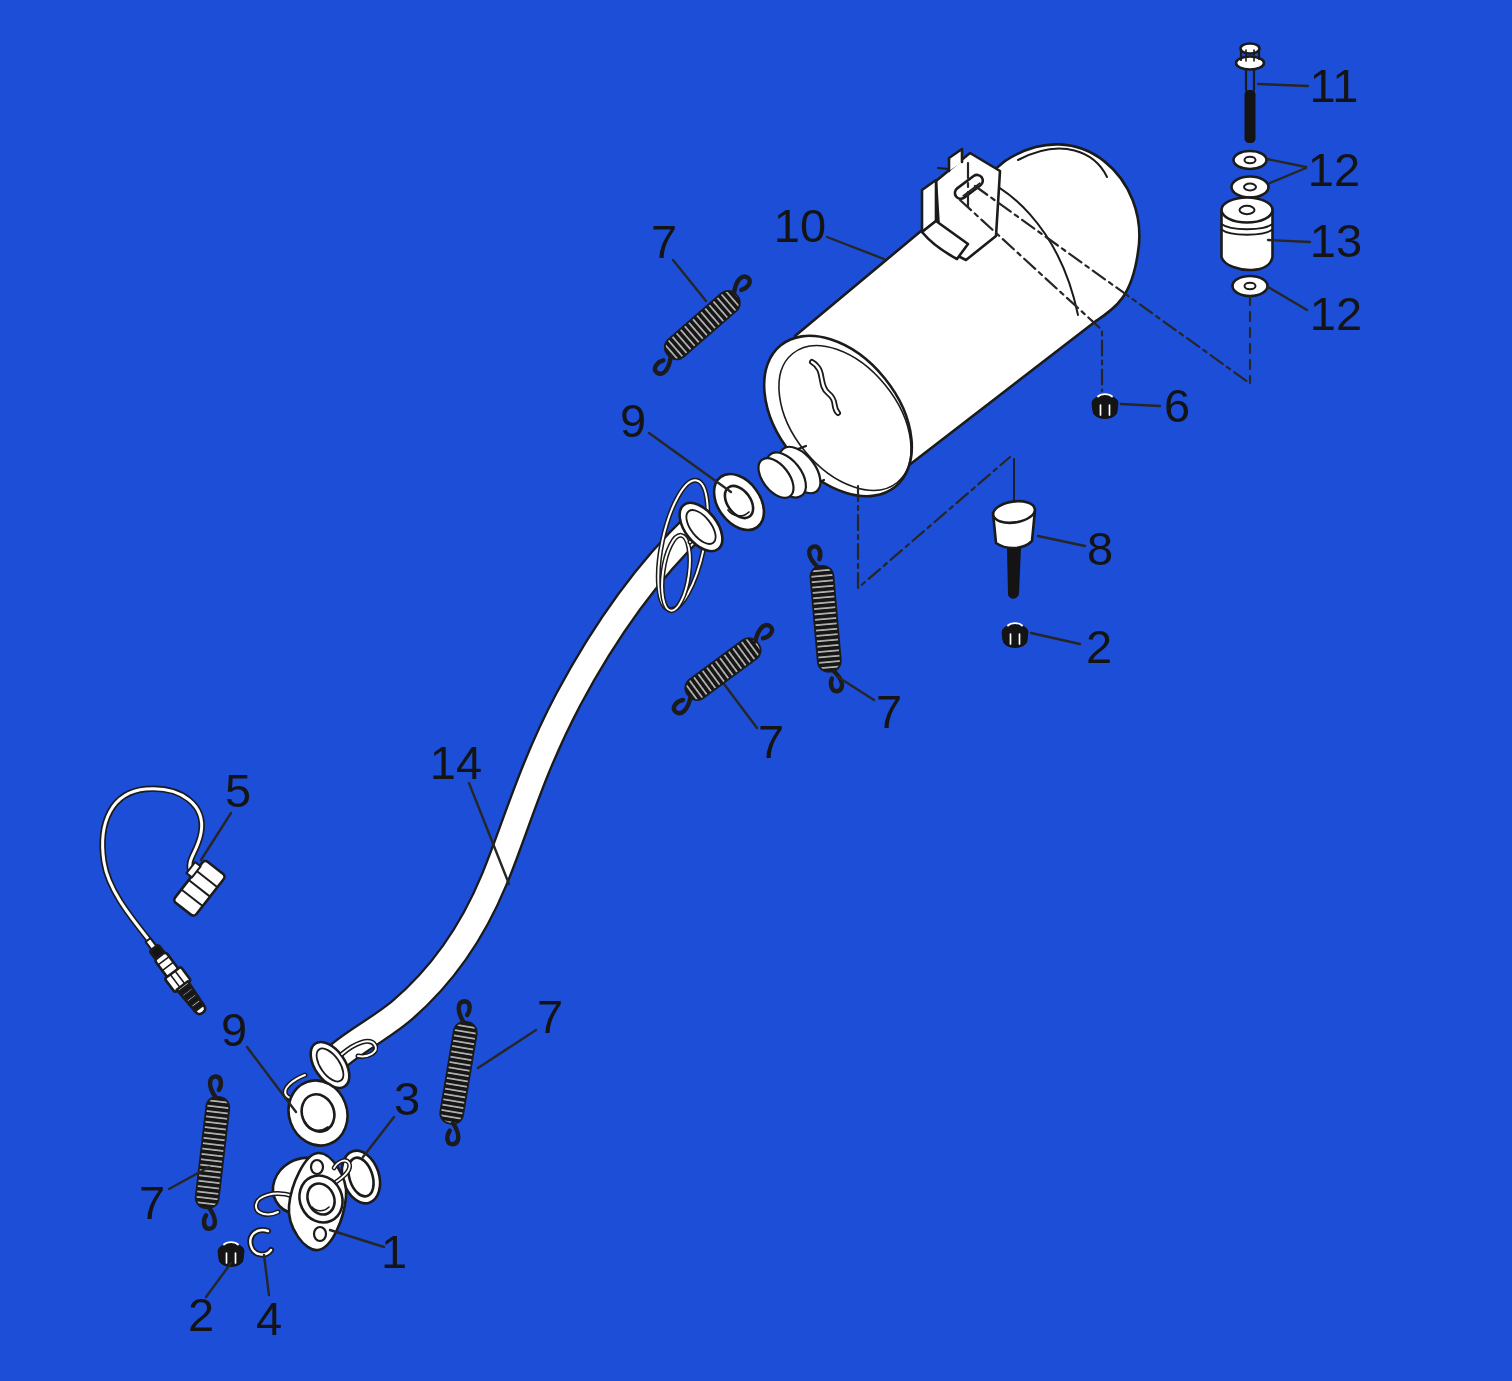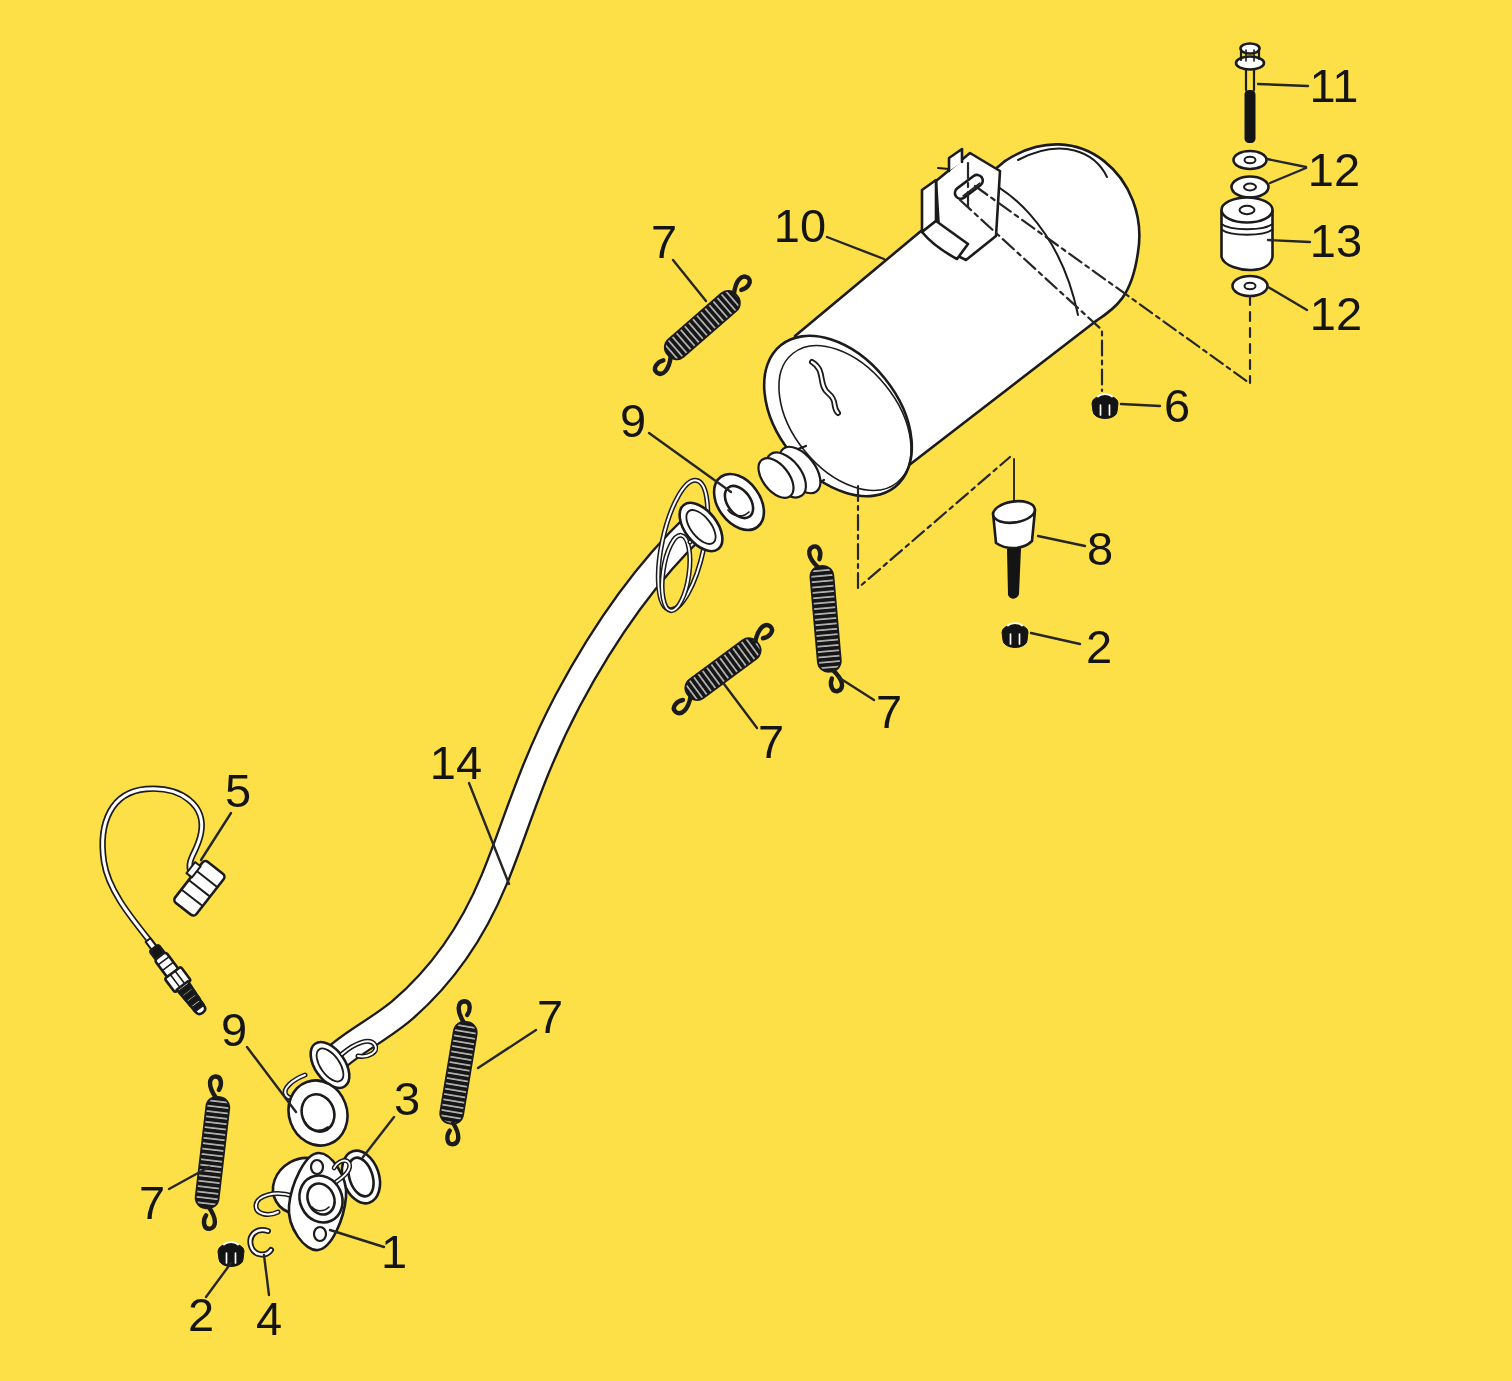--- a/index.html
+++ b/index.html
@@ -1,16 +1,16 @@
 <!DOCTYPE html>
 <html><head>
 <meta charset="utf-8">
 <style>
   html,body{margin:0;padding:0;background:#ffffff;}
-  .stage{position:relative;width:1512px;height:1381px;background:#fde047;overflow:hidden;
+  .stage{position:relative;width:1512px;height:1381px;background:#1d4ed8;overflow:hidden;
          font-family:"Liberation Sans", sans-serif;}
   svg{position:absolute;inset:0;display:block;}
   text{font-family:"Liberation Sans", sans-serif;}
 </style>
 </head>
 <body>
 
 <div class="stage">
 <svg viewBox="0 0 1512 1381" width="1512" height="1381">
   <defs>

